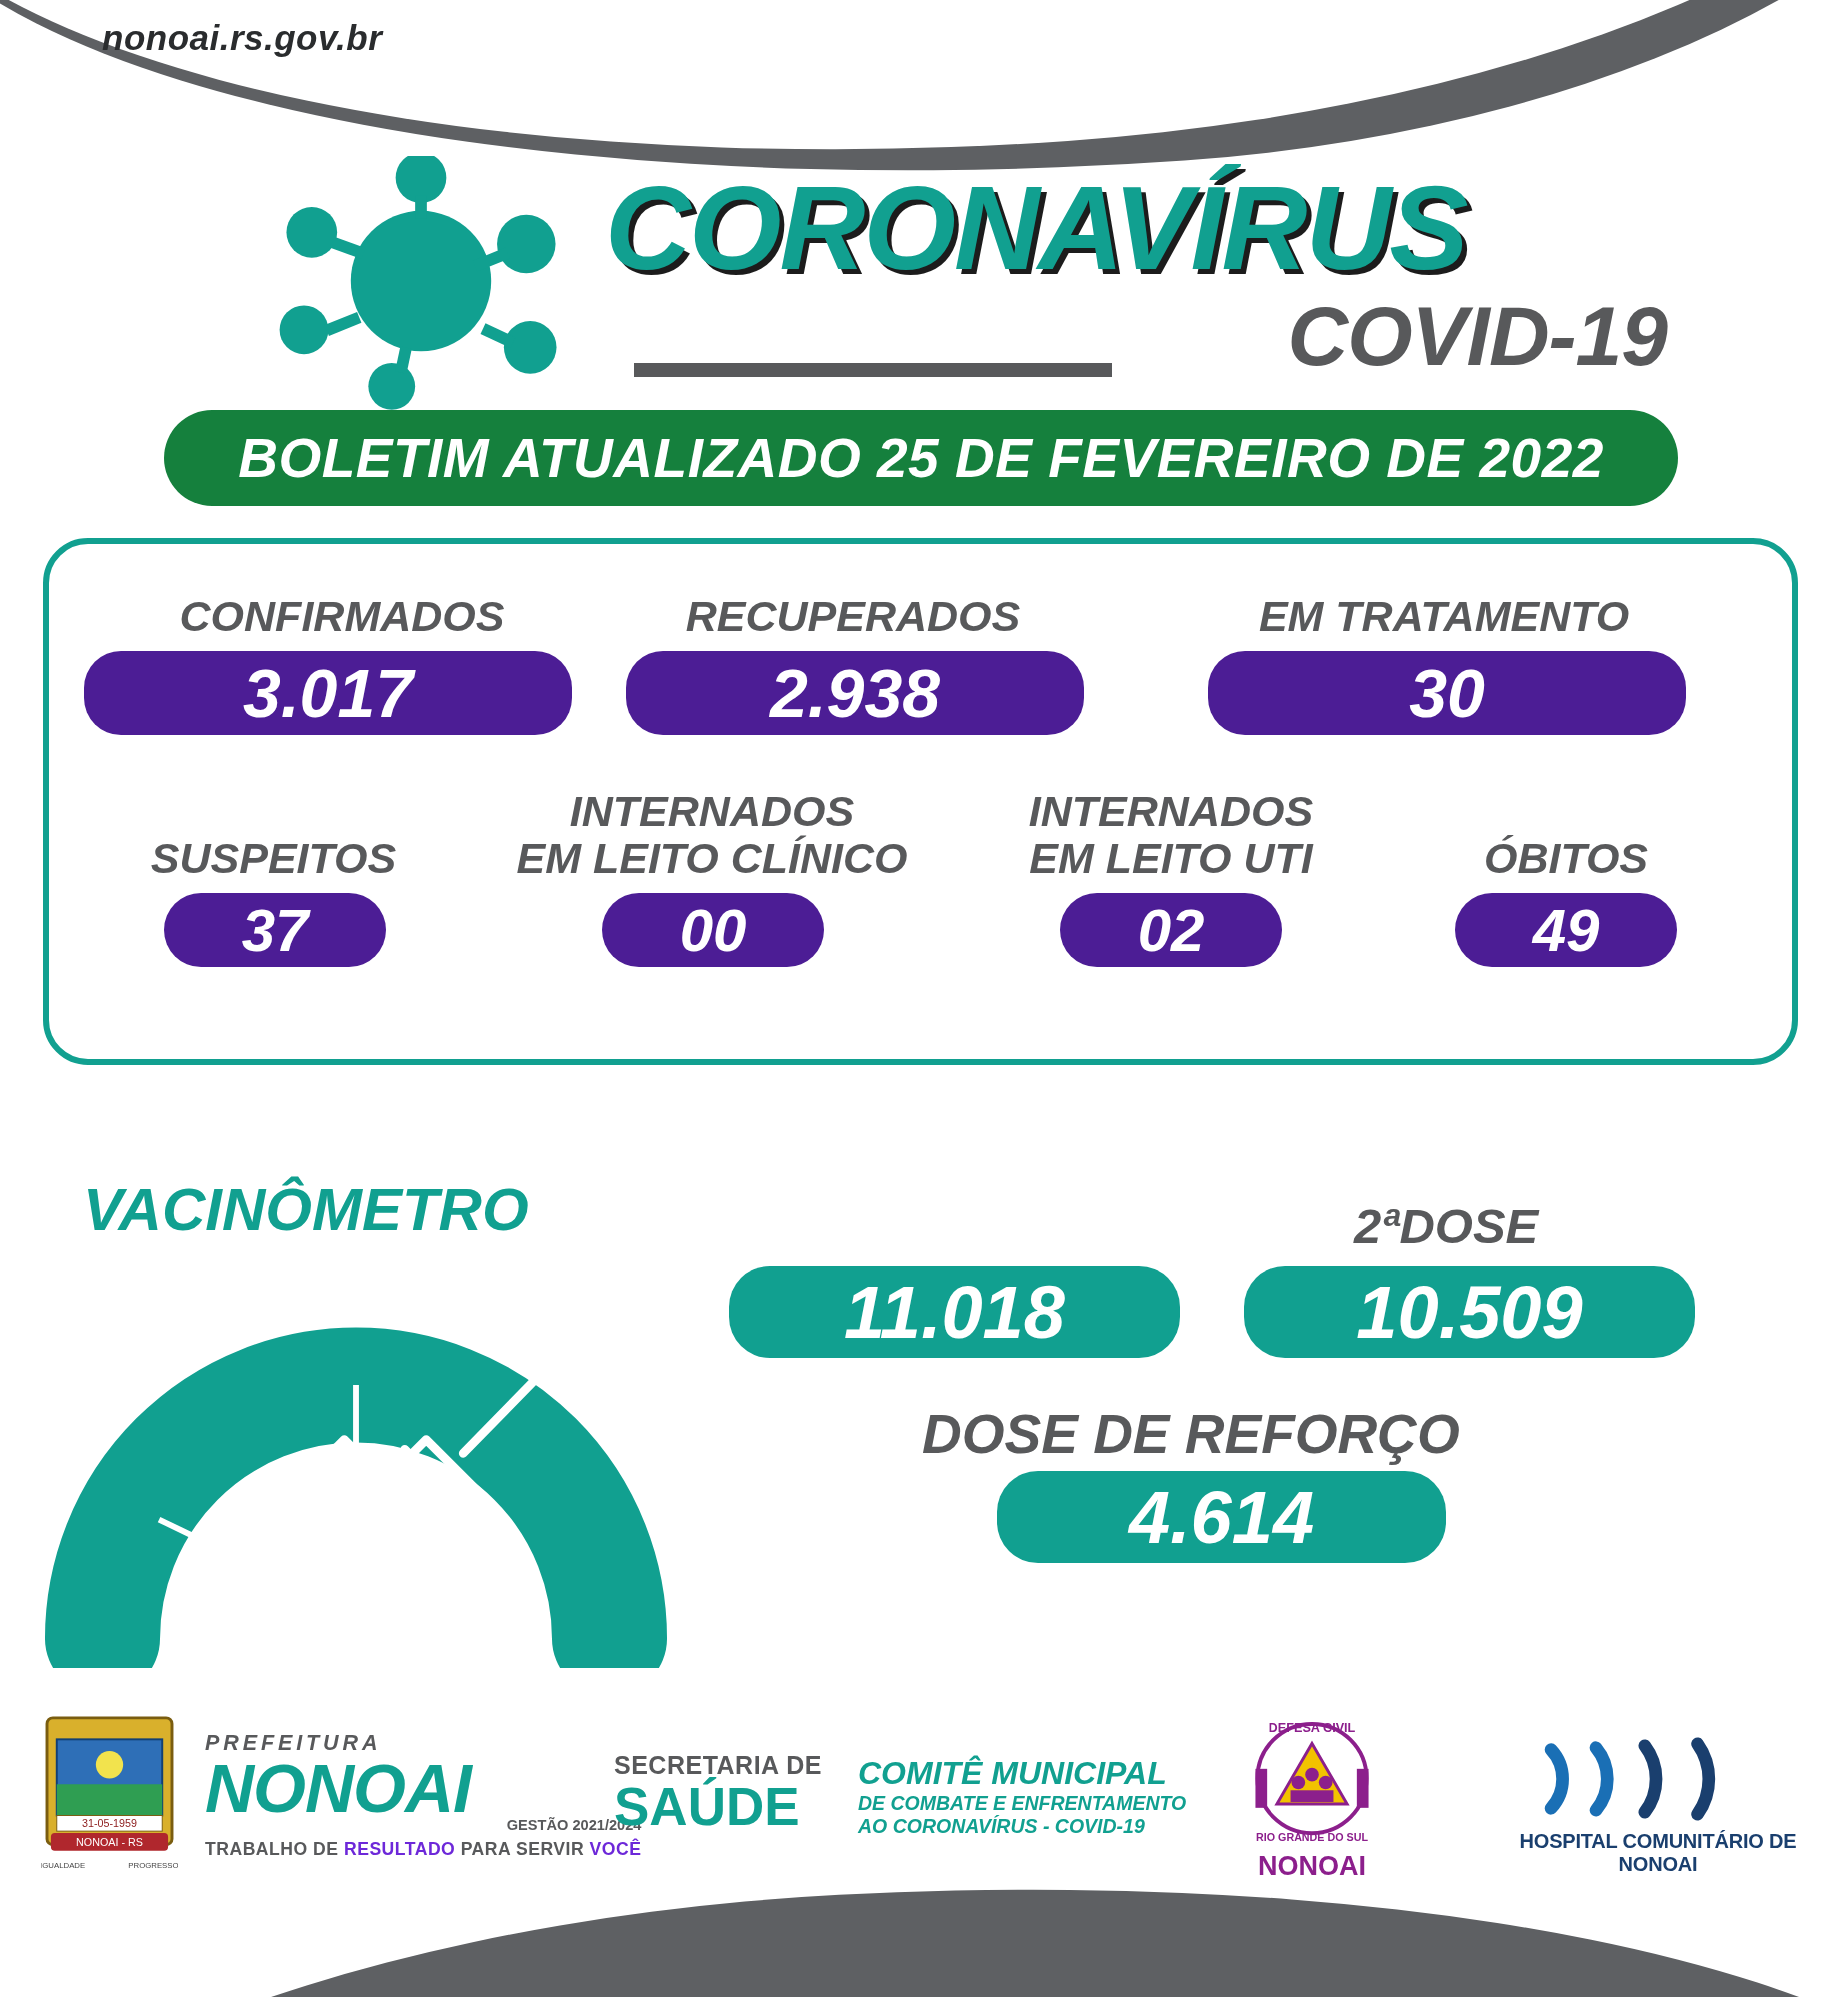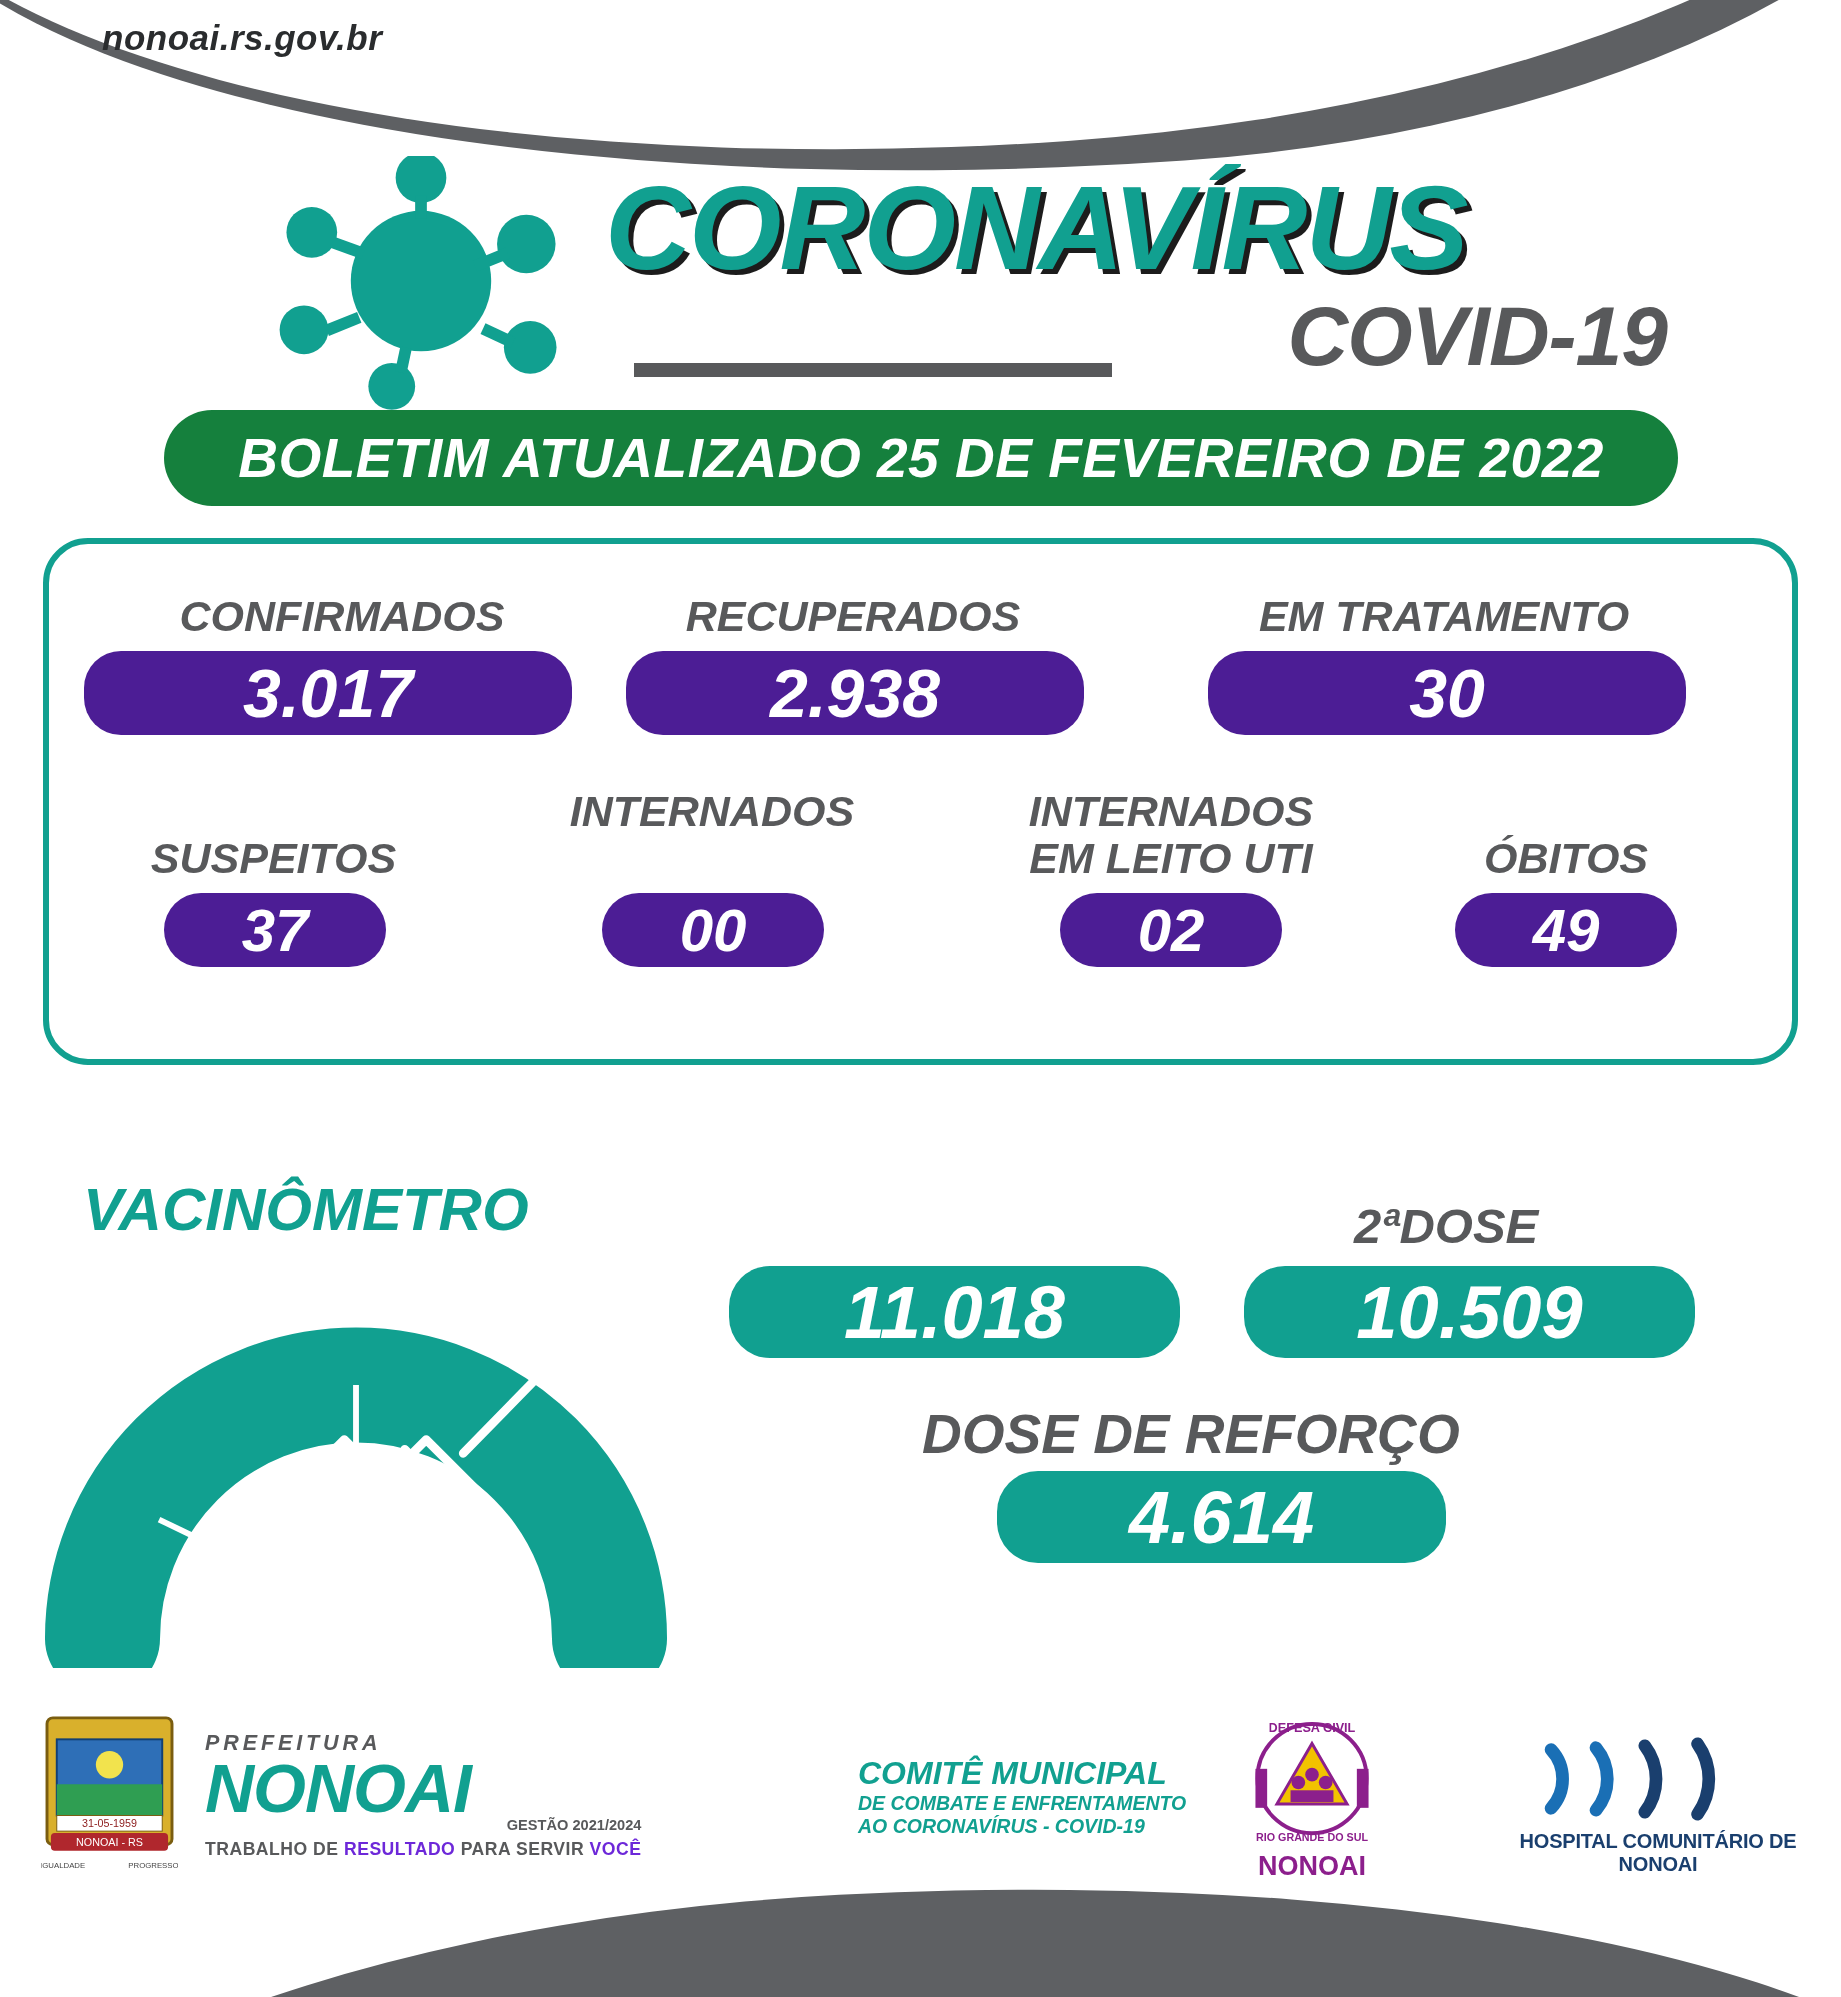--- a/index.html
+++ b/index.html
@@ -359,20 +359,21 @@
     <div class="stat-label" style="left:575px; top:51px; width:458px;">RECUPERADOS</div>
     <div class="stat-pill pill-big" style="left:577px; top:107px; width:458px;">2.938</div>
 
     <div class="stat-label" style="left:1122px; top:51px; width:546px;">EM TRATAMENTO</div>
     <div class="stat-pill pill-big" style="left:1159px; top:107px; width:478px;">30</div>
 
     <div class="stat-label" style="left:39px; top:293px; width:371px;">SUSPEITOS</div>
     <div class="stat-pill pill-sm" style="left:115px; top:349px; width:222px;">37</div>
 
     <div class="stat-label" style="left:458px; top:246px; width:410px;">INTERNADOS</div>
+    <div class="stat-label" style="left:458px; top:293px; width:410px;">EM LEITO CLÍNICO</div>
     <div class="stat-pill pill-sm" style="left:553px; top:349px; width:222px;">00</div>
 
     <div class="stat-label" style="left:917px; top:246px; width:410px;">INTERNADOS</div>
     <div class="stat-label" style="left:917px; top:293px; width:410px;">EM LEITO UTI</div>
     <div class="stat-pill pill-sm" style="left:1011px; top:349px; width:222px;">02</div>
 
     <div class="stat-label" style="left:1356px; top:293px; width:322px;">ÓBITOS</div>
     <div class="stat-pill pill-sm" style="left:1406px; top:349px; width:222px;">49</div>
   </div>
 
@@ -425,20 +426,24 @@
 
   <div class="prefeitura-block">
     <div class="prefeitura-small">PREFEITURA</div>
     <div class="prefeitura-big">NONOAI</div>
     <div class="prefeitura-gestao">GESTÃO 2021/2024</div>
     <div class="prefeitura-slogan">
       <span>TRABALHO DE </span><b>RESULTADO</b><span> PARA SERVIR </span><b>VOCÊ</b>
     </div>
   </div>
 
+  <div class="secretaria">
+    <div class="sec-small">SECRETARIA DE</div>
+    <div class="sec-big">SAÚDE</div>
+  </div>
 
   <div class="comite">
     <div class="comite-l1">COMITÊ MUNICIPAL</div>
     <div class="comite-l2">DE COMBATE E ENFRENTAMENTO</div>
     <div class="comite-l3">AO CORONAVÍRUS - COVID-19</div>
   </div>
 
   <div class="defesa">
     <svg viewBox="0 0 160 130" width="156" height="127">
       <circle cx="80" cy="62" r="56" fill="none" stroke="#8c1f8c" stroke-width="4"></circle>

